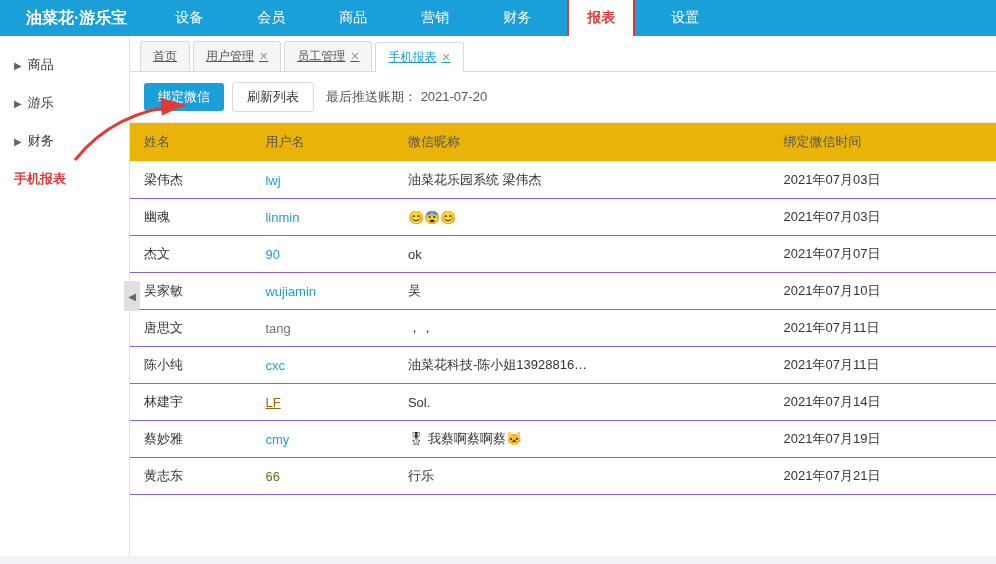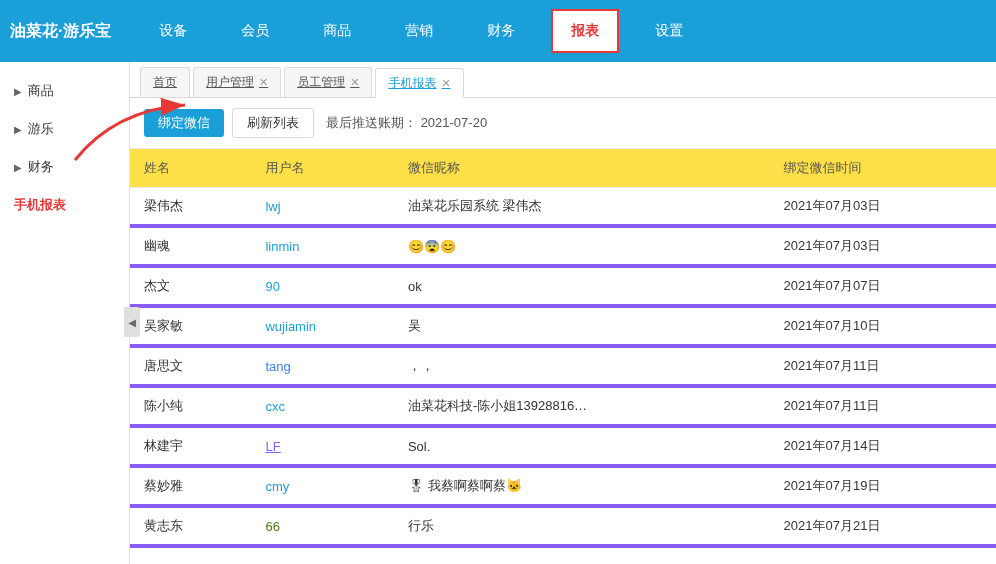--- a/index.html
+++ b/index.html
@@ -3,22 +3,22 @@
   <meta charset="utf-8">
   <style>
     * { margin: 0; padding: 0; box-sizing: border-box; }
     body { font-family: "Microsoft YaHei", "SimHei", sans-serif; font-size: 13px; background: #f0f2f5; width: 996px; height: 564px; overflow: hidden; }
 
     
     .top-nav {
       background: #1a9fd9;
       display: flex;
       align-items: center;
-      height: 62px;
-      padding: 0 10px;
+      height: 36px;
+      padding: 0 26px;
     }
     .top-nav-brand {
       color: #fff;
       font-size: 16px;
       font-weight: bold;
       margin-right: 30px;
       white-space: nowrap;
     }
     .top-nav-items {
       display: flex;
@@ -156,33 +156,33 @@
       flex: 1;
       overflow-y: auto;
       background: #fff;
       margin: 0;
     }
     table {
       width: 100%;
       border-collapse: collapse;
     }
     thead tr {
-      background: #fde047;
+      background: #eab308;
     }
     th {
       padding: 10px 14px;
       text-align: left;
       font-weight: normal;
       color: #555;
       border-bottom: 1px solid #e8e8e8;
       font-size: 13px;
     }
     td {
       padding: 9px 14px;
-      border-bottom: 4px solid #8b5cf6;
+      border-bottom: 1px solid #8b5cf6;
       color: #333;
       font-size: 13px;
     }
 
     
     .sidebar-collapse {
       position: absolute;
       bottom: 50%;
       left: 124px;
       width: 16px;
@@ -297,33 +297,33 @@
       <td>2021年07月07日</td>
     </tr>
               <tr>
       <td>吴家敏</td>
       <td style="color:#1a9fd9;">wujiamin</td>
       <td>吴</td>
       <td>2021年07月10日</td>
     </tr>
               <tr>
       <td>唐思文</td>
-      <td style="color:#3b82f6;">tang</td>
+      <td style="color:#737373;">tang</td>
       <td>，，</td>
       <td>2021年07月11日</td>
     </tr>
               <tr>
       <td>陈小纯</td>
       <td style="color:#1a9fd9;">cxc</td>
       <td>油菜花科技-陈小姐13928816…</td>
       <td>2021年07月11日</td>
     </tr>
               <tr>
       <td>林建宇</td>
-      <td style="color:#8b5cf6;text-decoration:underline;">LF</td>
+      <td style="color:#a16207;text-decoration:underline;">LF</td>
       <td>Sol.</td>
       <td>2021年07月14日</td>
     </tr>
               <tr>
       <td>蔡妙雅</td>
       <td style="color:#1a9fd9;">cmy</td>
       <td>🎖 我蔡啊蔡啊蔡🐱</td>
       <td>2021年07月19日</td>
     </tr>
               <tr>

